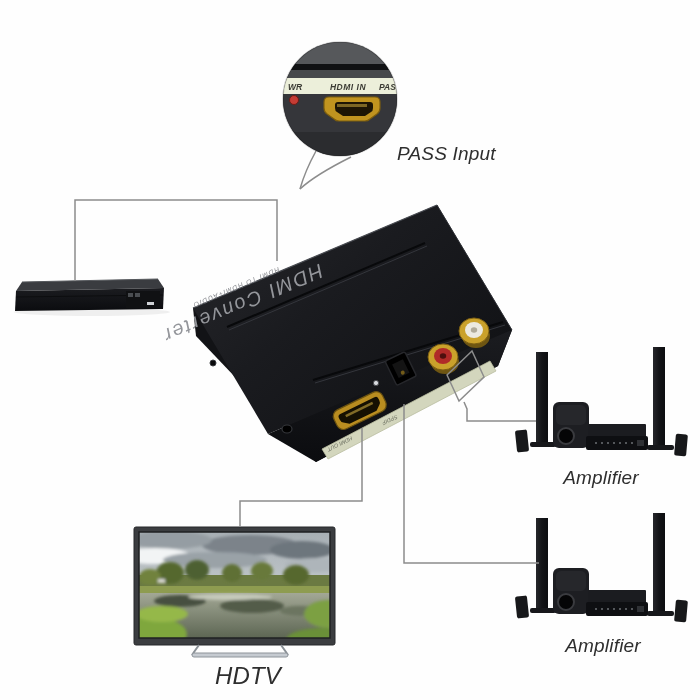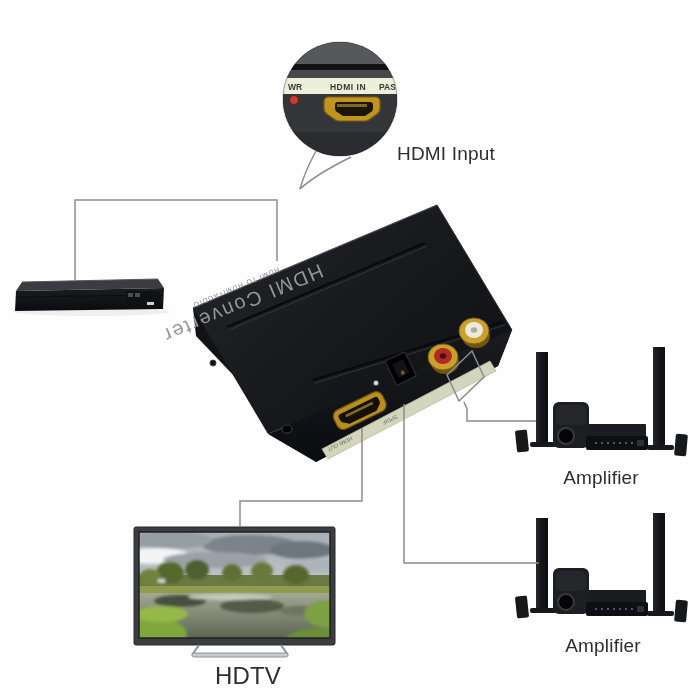--- a/index.html
+++ b/index.html
@@ -1,17 +1,17 @@
 <!DOCTYPE html>
 <html><head>
 <meta charset="utf-8">
 <style>
   html,body{margin:0;padding:0;background:#fff;}
   #stage{position:relative;width:700px;height:700px;background:#fefefe;overflow:hidden;
-         font-family:"Liberation Sans",sans-serif;}
+         font-family:"Liberation Sans",sans-serif;font-style:italic;}
   #scene{position:absolute;left:0;top:0;}
   .lbl{position:absolute;color:#2e2e2e;font-size:19px;letter-spacing:.2px;white-space:nowrap;}
   .lbl.center{transform:translate(-50%,-50%);}
   #hdmi-input-label{left:397px;top:143px;}
   #bluray-label{left:94px;top:328px;}
   #amp1-label{left:601px;top:478px;}
   #amp2-label{left:603px;top:646px;}
   #hdtv-label{left:248px;top:676px;font-size:24px;}
   #converter-text{position:absolute;left:351px;top:299px;width:0;height:0;}
   #converter-text .inner{transform:translate(-50%,-50%) rotate(157deg);text-align:center;
@@ -229,18 +229,18 @@
   </g>
 </svg>
 
 <div id="converter-text">
   <div class="inner">
     <div class="main">HDMI Converter</div>
     <div class="sub">HDMI TO HDMI+AUDIO</div>
   </div>
 </div>
 
-<div class="lbl" id="hdmi-input-label">HDMI Input</div>
+<div class="lbl" id="hdmi-input-label">PASS Input</div>
 <div class="lbl center" id="amp1-label">Amplifier</div>
 <div class="lbl center" id="amp2-label">Amplifier</div>
 <div class="lbl center" id="hdtv-label">HDTV</div>
 
 </div>
 
 </body></html>

